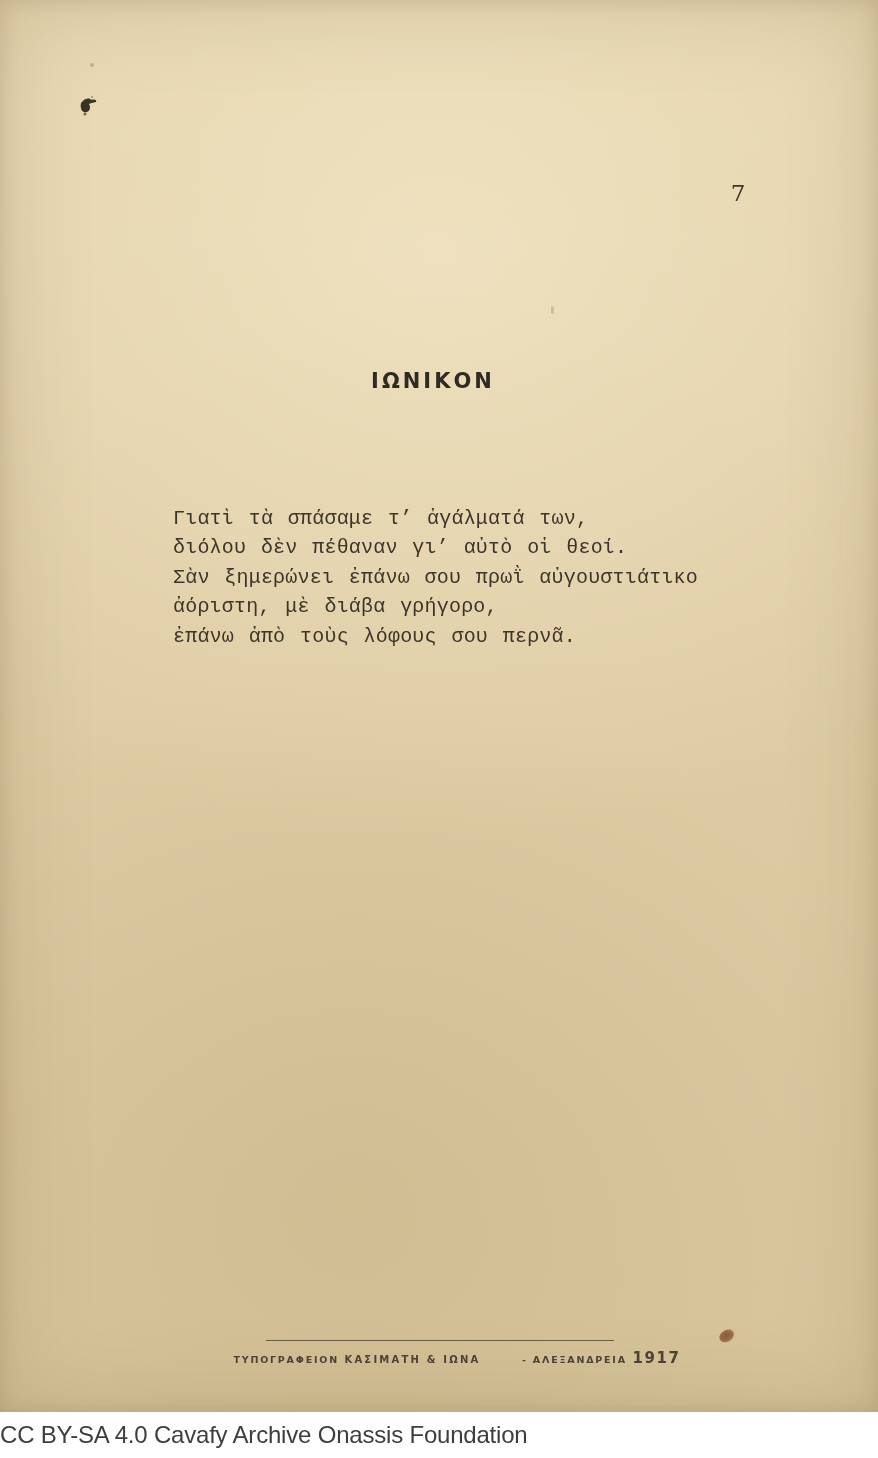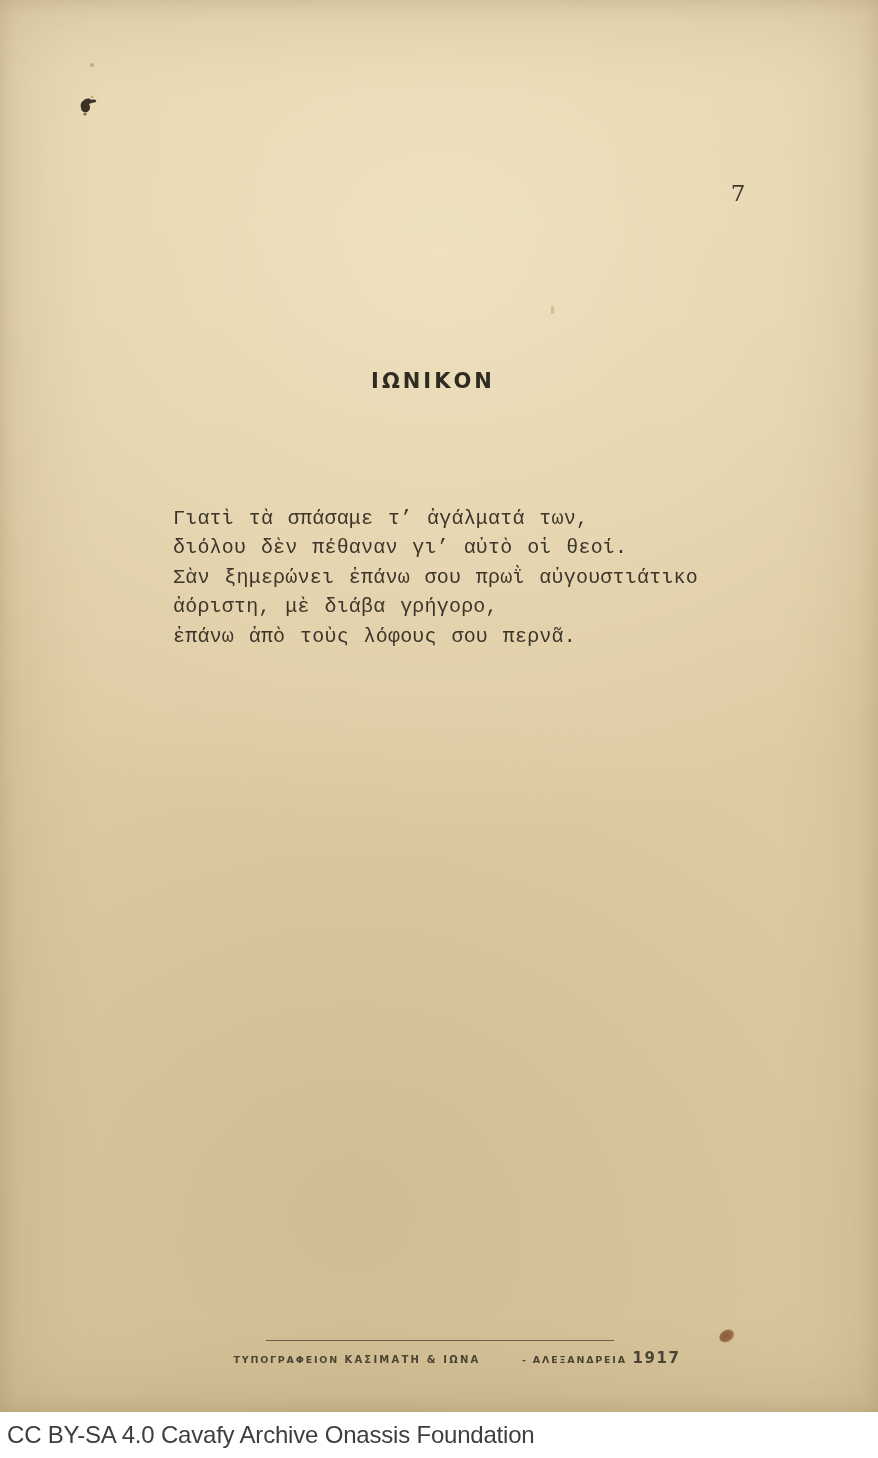--- a/index.html
+++ b/index.html
@@ -152,21 +152,20 @@
     position: absolute;
     left: 0;
     top: 1412px;
     width: 878px;
     height: 46px;
     background: #ffffff;
     display: flex;
     align-items: center;
   }
   .caption-text {
-    padding-left: 7px;
     font-family: "Liberation Sans", "DejaVu Sans", sans-serif;
     font-size: 24px;
     font-weight: 500;
     letter-spacing: -0.2px;
     color: #3e3e3e;
   }
 </style>
 </head>
 <body>
 

